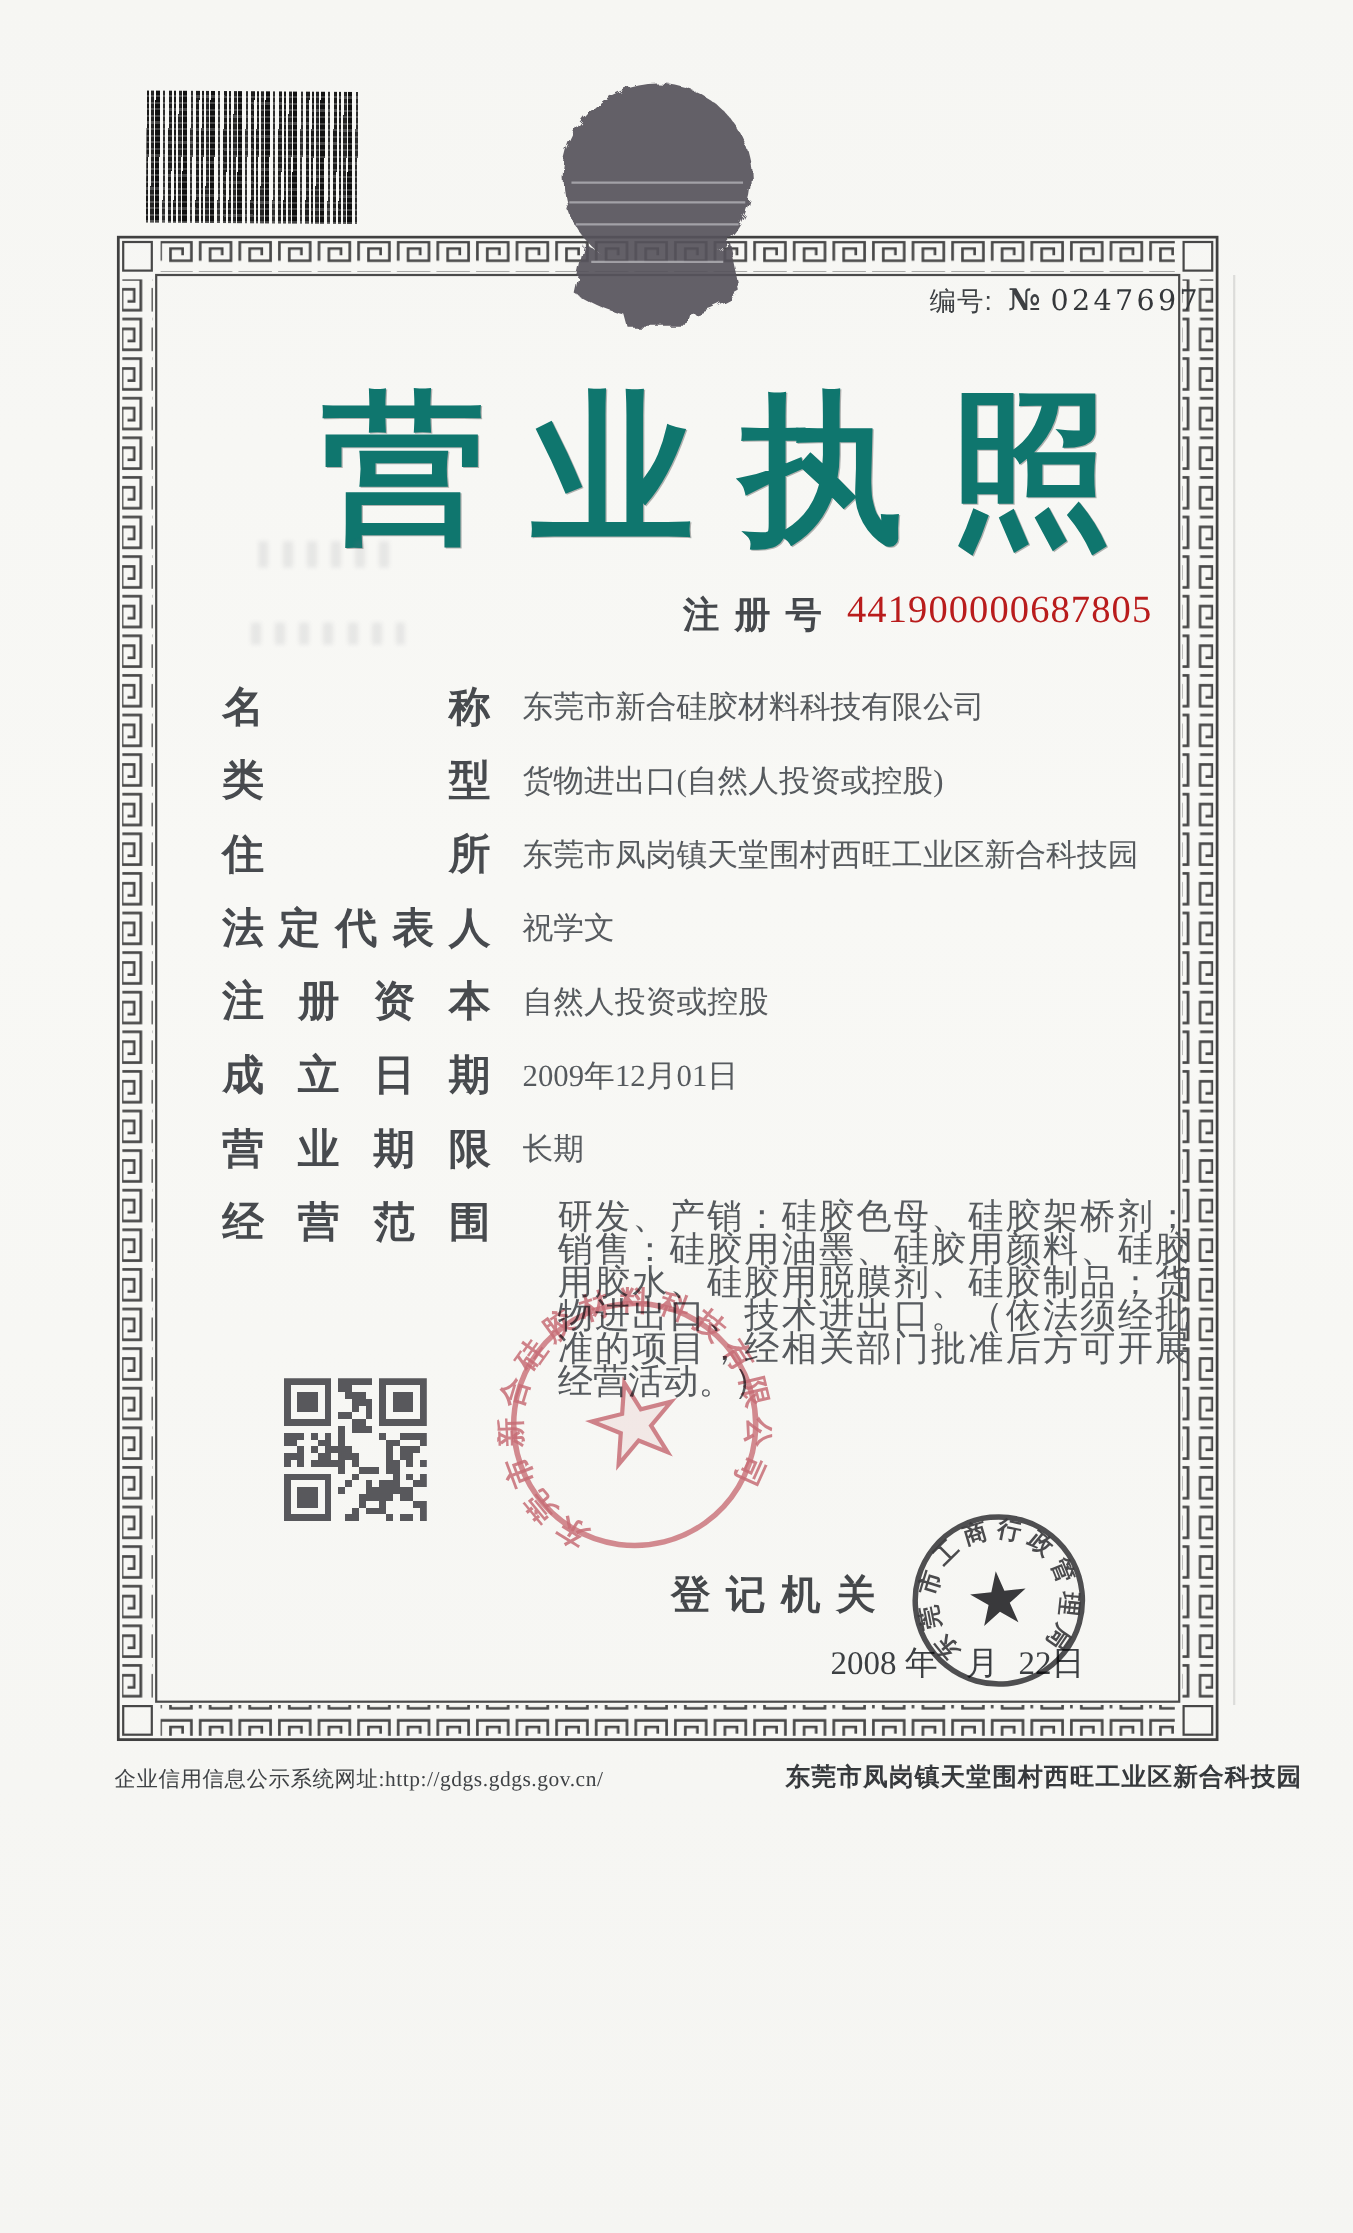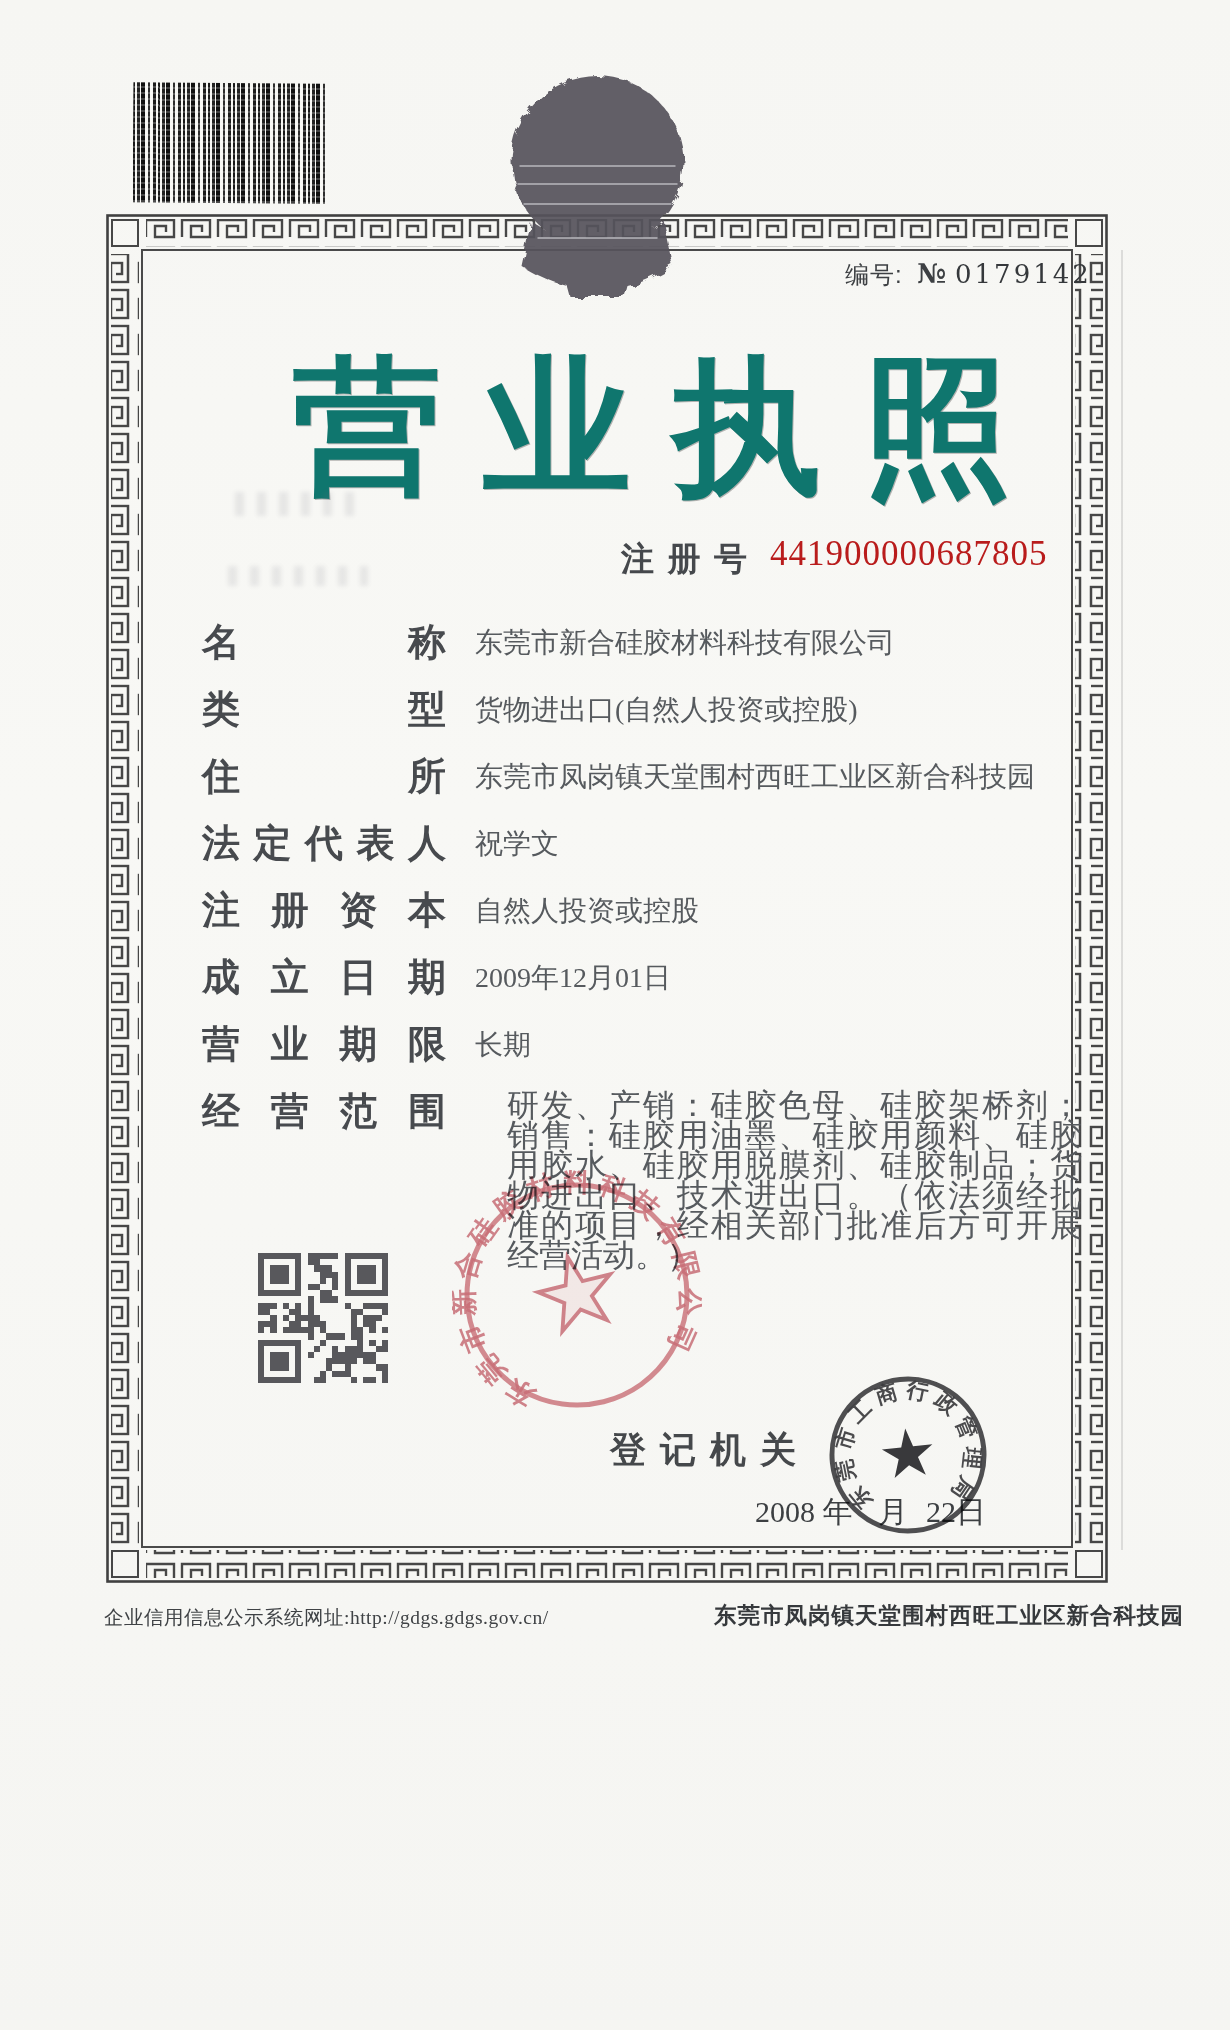--- a/index.html
+++ b/index.html
@@ -89,21 +89,21 @@
     </g>
     <g stroke="#d8d8dc" stroke-width="2" opacity=".55">
       <line x1="-78" y1="-12" x2="78" y2="-12"></line>
         <line x1="-80" y1="6" x2="80" y2="6"></line>
       <line x1="-74" y1="26" x2="74" y2="26"></line>
         <line x1="-60" y1="60" x2="60" y2="60"></line>
     </g>
   </svg>
 
   <div class="abs serial">
-    <span>编号:</span><span class="no-sign">№</span><span class="digits">0179142</span>
+    <span>编号:</span><span class="no-sign">№</span><span class="digits">0247697</span>
   </div>
 
   <div class="abs title">营业执照</div>
 
   <div class="abs regno-label jchars">
       <span>注</span>
       <span>册</span>
       <span>号</span>
     </div>
   <div class="abs regno-value">441900000687805</div>

